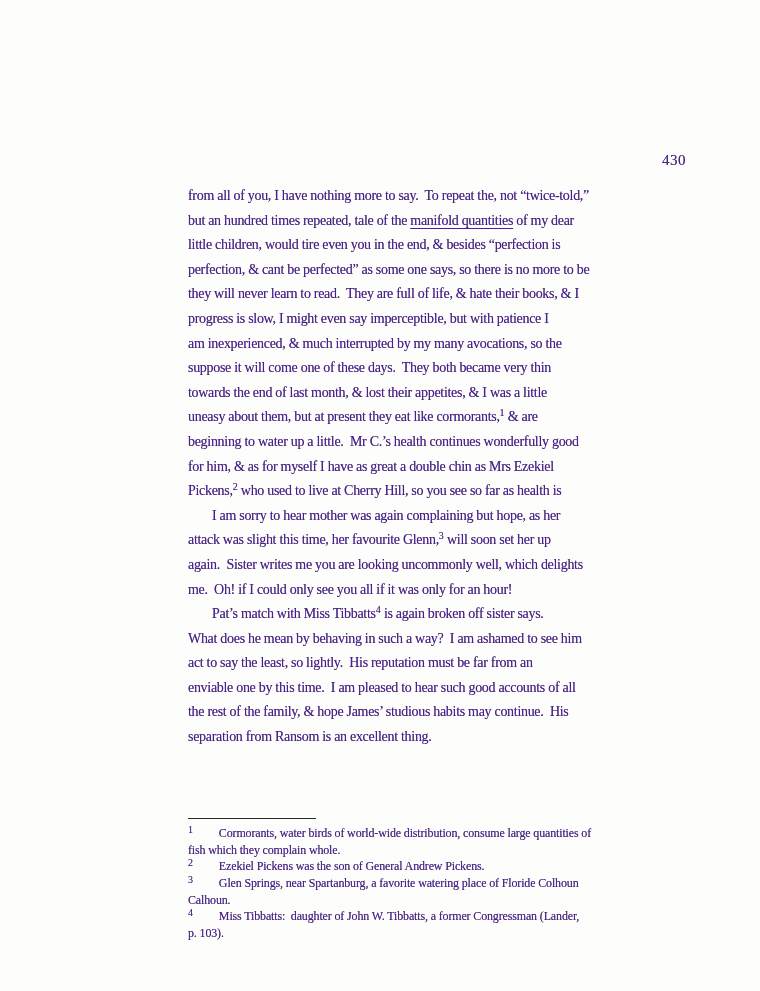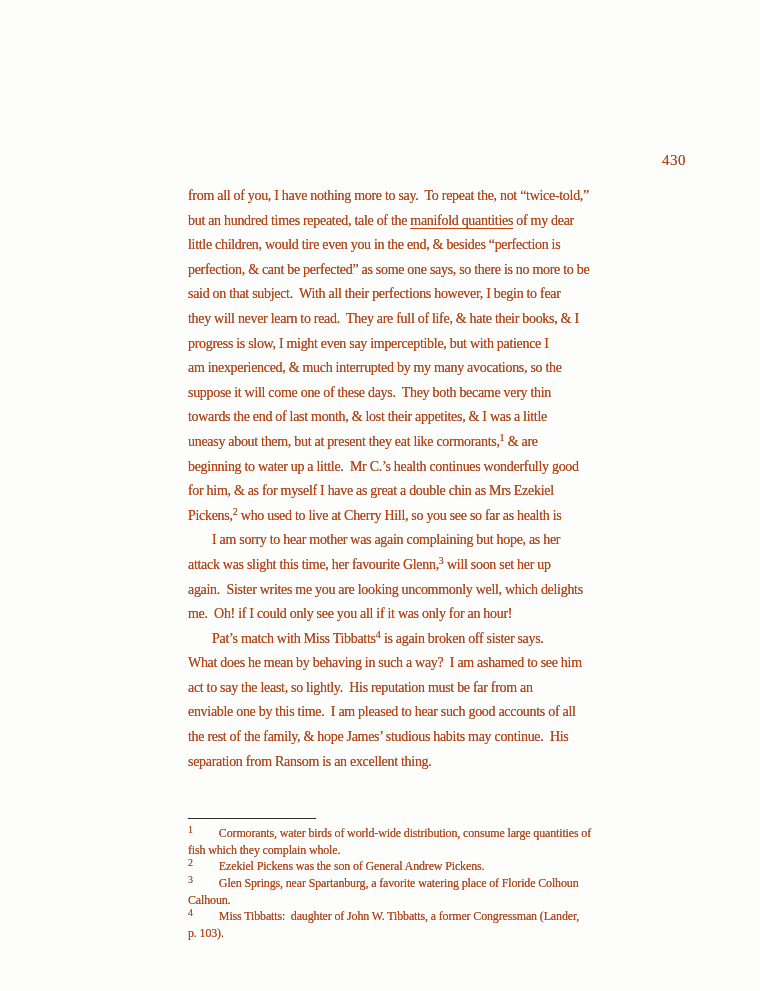--- a/index.html
+++ b/index.html
@@ -2,21 +2,21 @@
 <html><head>
 <meta charset="utf-8">
 <style>
   html, body { margin: 0; padding: 0; background: #ffffff; }
   .page {
     position: relative;
     width: 760px;
     height: 991px;
     background: #fdfdfc;
     font-family: "Liberation Serif", "DejaVu Serif", serif;
-    color: #c2410c;
+    color: #4c1d95;
     overflow: hidden;
     text-shadow: 0 0 0.35px rgba(20,20,20,0.55);
   }
   .page-number {
     position: absolute;
     top: 152px;
     left: 662px;
     font-size: 15px;
     letter-spacing: 0.5px;
   }
@@ -71,21 +71,20 @@
 
 <div class="page">
   <div class="page-number">430</div>
 
   <div class="letter-body">
       <div>
         <div class="line"><span>from all of you, I have nothing more to say.  To repeat the, not “twice-told,”</span></div>
         <div class="line"><span>but an hundred times repeated, tale of the </span><span class="u">manifold quantities</span><span> of my dear</span></div>
         <div class="line"><span>little children, would tire even you in the end, &amp; besides “perfection is</span></div>
         <div class="line"><span>perfection, &amp; cant be perfected” as some one says, so there is no more to be</span></div>
-        <div class="line"><span>said on that subject.  With all their perfections however, I begin to fear</span></div>
         <div class="line"><span>they will never learn to read.  They are full of life, &amp; hate their books, &amp; I</span></div>
         <div class="line"><span>progress is slow, I might even say imperceptible, but with patience I</span></div>
         <div class="line"><span>am inexperienced, &amp; much interrupted by my many avocations, so the</span></div>
         <div class="line"><span>suppose it will come one of these days.  They both became very thin</span></div>
         <div class="line"><span>towards the end of last month, &amp; lost their appetites, &amp; I was a little</span></div>
         <div class="line"><span>uneasy about them, but at present they eat like cormorants,</span><span class="sup">1</span><span> &amp; are</span></div>
         <div class="line"><span>beginning to water up a little.  Mr C.’s health continues wonderfully good</span></div>
         <div class="line"><span>for him, &amp; as for myself I have as great a double chin as Mrs Ezekiel</span></div>
         <div class="line"><span>Pickens,</span><span class="sup">2</span><span> who used to live at Cherry Hill, so you see so far as health is</span></div>
       </div>

